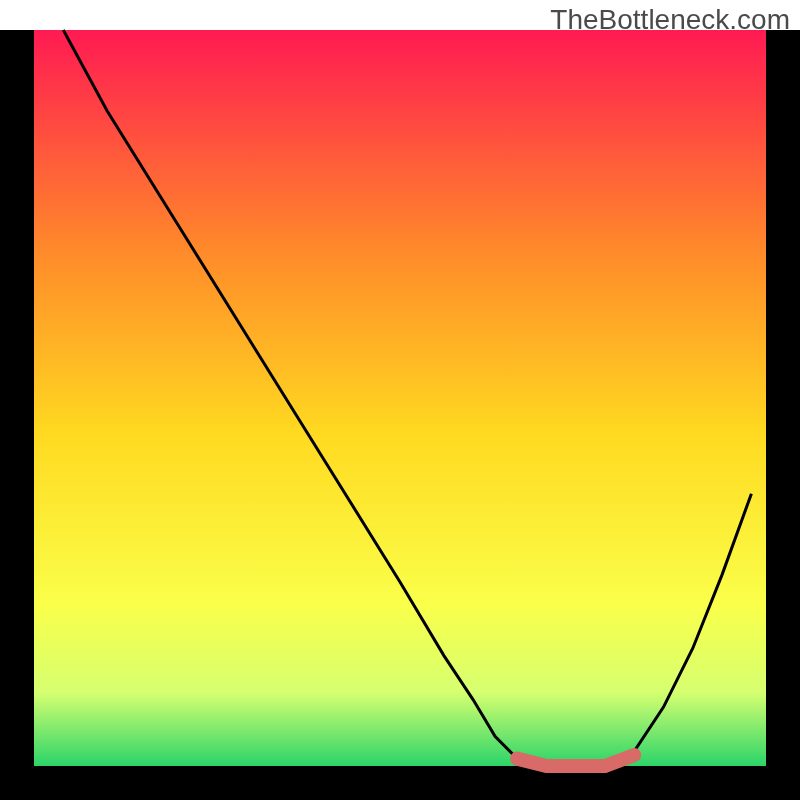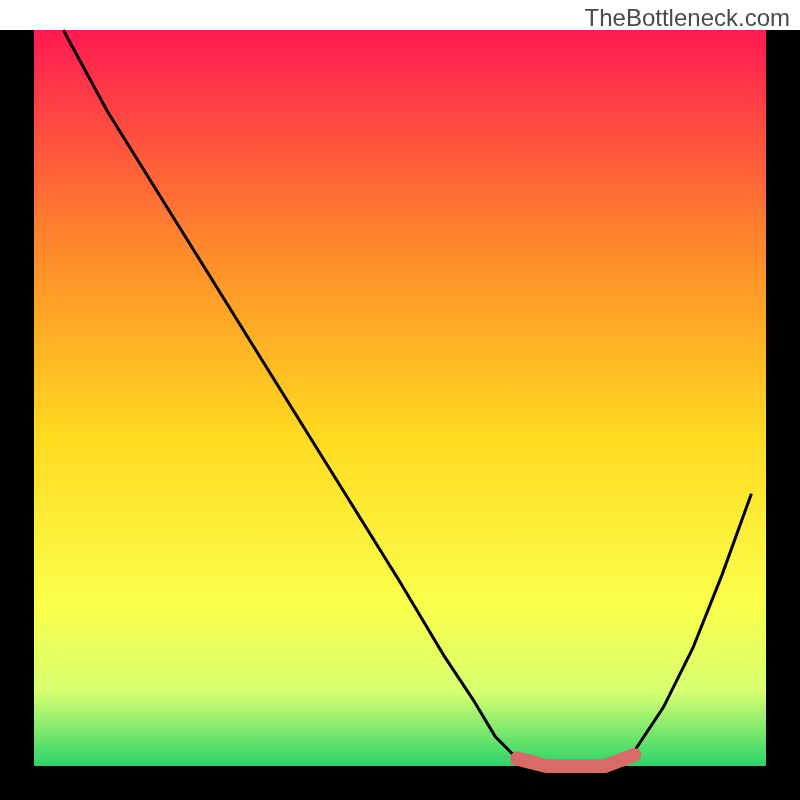--- a/index.html
+++ b/index.html
@@ -9,21 +9,21 @@
     width: 800px;
     height: 800px;
     position: relative;
     overflow: hidden;
   }
   #watermark {
     position: absolute;
     top: 4px;
     right: 10px;
     font-family: Arial, Helvetica, sans-serif;
-    font-size: 24px;
+    font-size: 28px;
     color: #4a4a4a;
     z-index: 10;
   }
   svg {
     position: absolute;
     top: 0;
     left: 0;
   }
 </style>
 </head>

